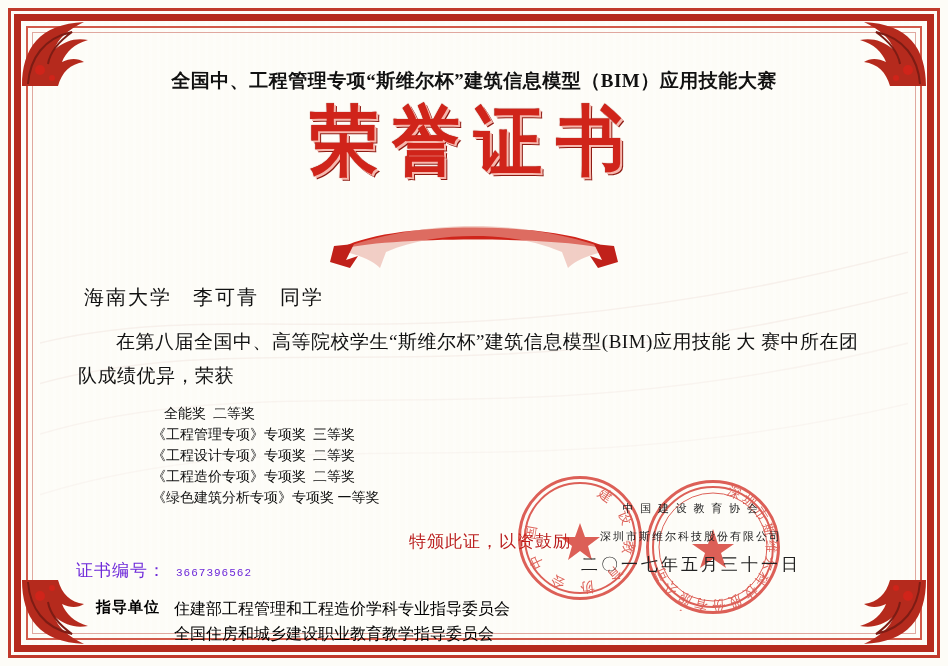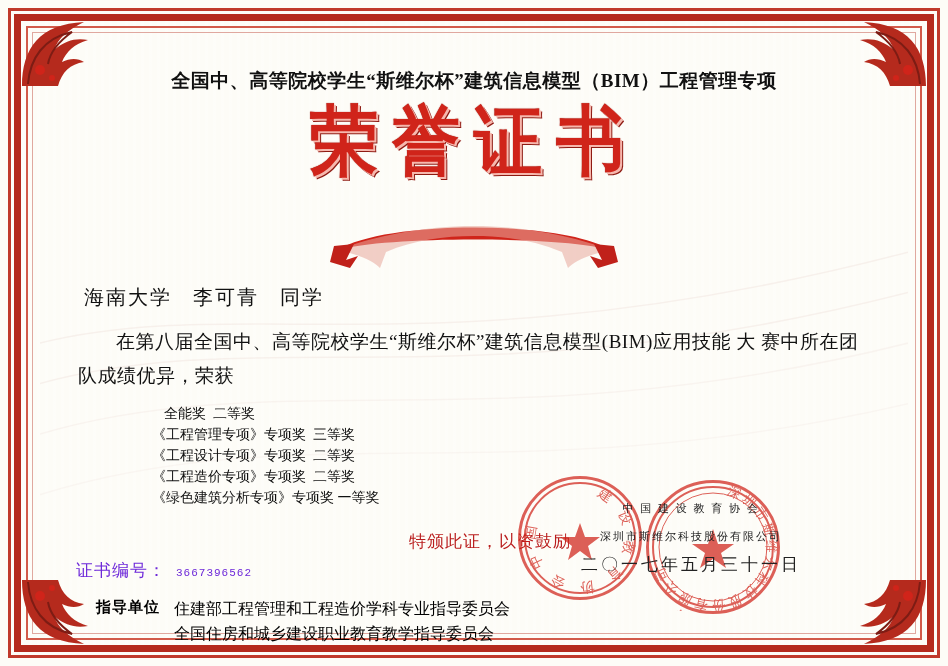--- a/index.html
+++ b/index.html
@@ -296,21 +296,21 @@
     <svg viewBox="0 0 860 580" preserveAspectRatio="none">
       <path d="M0 300 C200 250 400 330 860 210" fill="none" stroke="#e6cfc9" stroke-width="1.5"></path>
       <path d="M0 340 C220 280 430 360 860 250" fill="none" stroke="#e6cfc9" stroke-width="1.5"></path>
       <path d="M0 390 C240 320 460 400 860 300" fill="none" stroke="#eddcd7" stroke-width="1.5"></path>
       <path d="M0 450 C260 370 470 450 860 360" fill="none" stroke="#f0e3df" stroke-width="1.5"></path>
     </svg>
   </div>
 
   <div class="content">
 
-    <div class="comp-title">全国中、高等院校学生“斯维尔杯”建筑信息模型（BIM）工程管理专项</div>
+    <div class="comp-title">全国中、工程管理专项“斯维尔杯”建筑信息模型（BIM）应用技能大赛</div>
 
     <div class="main-title-wrap">
       <div class="main-title">荣誉证书</div>
     </div>
 
     <div class="ribbon">
       <svg viewBox="0 0 300 52">
         <path d="M14 34 C60 4 240 4 286 34 C240 20 60 20 14 34 Z" fill="#d0241a"></path>
         <path d="M150 10 C200 10 250 20 286 34 C260 40 250 46 244 52 L238 36 C210 24 180 20 150 20 Z" fill="#e8a79c" opacity="0.55"></path>
         <path d="M150 10 C100 10 50 20 14 34 C40 40 50 46 56 52 L62 36 C90 24 120 20 150 20 Z" fill="#e8a79c" opacity="0.55"></path>

